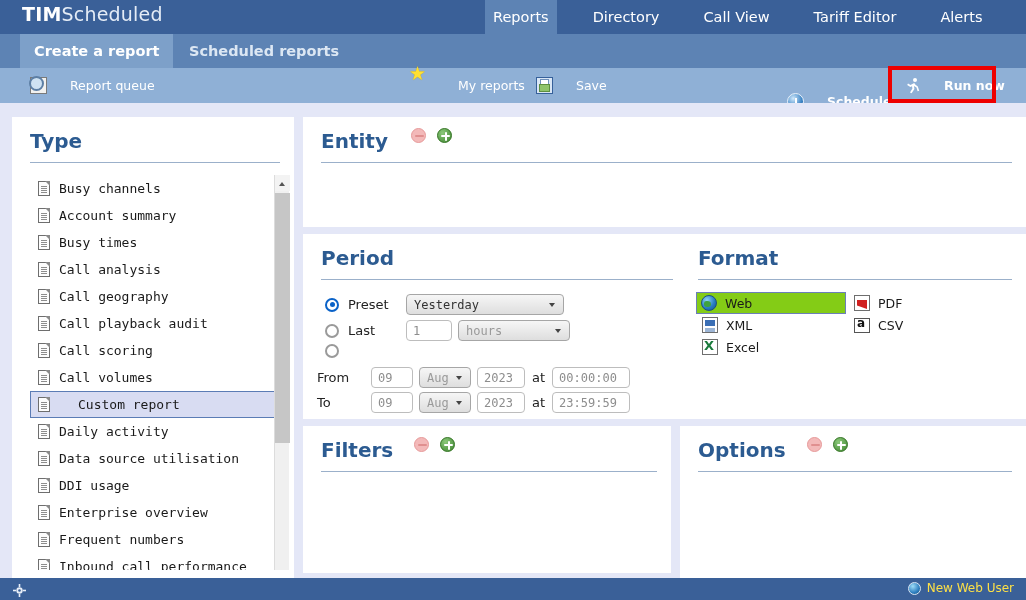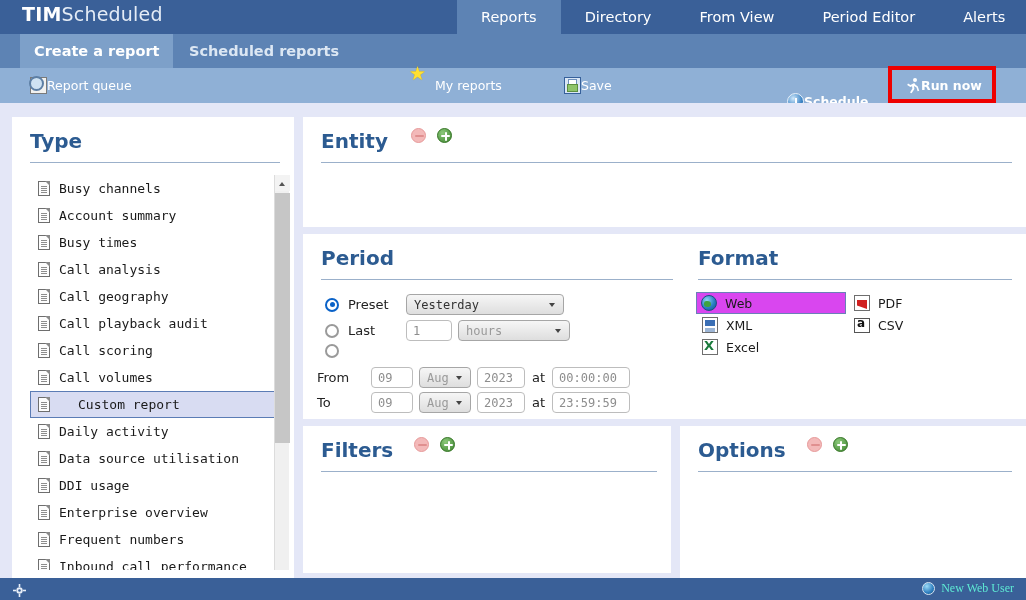--- a/index.html
+++ b/index.html
@@ -18,22 +18,22 @@
   .logo {
     position: absolute; left: 22px; top: 3px;
     font-size: 19px; color: #ffffff; letter-spacing: 0.2px;
     white-space: nowrap;
   }
   .logo .b { font-weight: bold; }
   .logo .n { font-weight: normal; color: #e4ecf6; }
 
   .topnav { position: absolute; left: 457px; top: 0; height: 34px; display: flex; }
   .topnav .tab {
-    height: 34px; line-height: 34px; padding: 0 24px;
-    font-size: 14.5px; color: #ffffff; white-space: nowrap; cursor: pointer;
+    height: 34px; line-height: 34px; padding: 0 8px;
+    font-size: 14.5px; color: #ffffff; white-space: nowrap; cursor: pointer; margin-left: 28px;
   }
   .topnav .tab.active { background: #5d83b4; }
 
   
   .subbar {
     position: absolute; left: 0; top: 34px; width: 1026px; height: 34px;
     background: #5d83b4;
   }
   .subbar .stab {
     position: absolute; top: 0; height: 34px; line-height: 34px;
@@ -44,27 +44,27 @@
   #stab0 { left: 20px; }
   #stab1 { left: 175px; color: #dce7f3; }
 
   
   .toolbar {
     position: absolute; left: 0; top: 68px; width: 1026px; height: 35px;
     background: #8fb0d6;
   }
   .tbitem {
     position: absolute; top: 0; height: 35px; display: flex; align-items: center;
-    gap: 0; cursor: pointer; white-space: nowrap;
+    gap: 23px; cursor: pointer; white-space: nowrap;
   }
   .tbitem .lbl { font-size: 12.5px; color: #ffffff; }
   .tbitem.bold .lbl { font-weight: bold; }
   #tb-queue   { left: 30px; }
   #tb-myrep   { left: 418px; }
-  #tb-save    { left: 564px; }
+  #tb-save    { left: 536px; }
   #tb-sched   { left: 787px; margin-top: 16px; }
   #tb-run     { left: 896px; padding: 0 10px 0 8px; height: 29px; top: 3px; }
 
   
   .runbox {
     position: absolute; left: 888px; top: 66px; width: 108px; height: 37px;
     border: 4px solid #ee0000; pointer-events: none;
   }
 
   
@@ -208,21 +208,21 @@
   .tm { width: 78px; }
   .gap6 { margin-left: 6px; }
 
   
   #p-format { left: 680px; top: 131px; width: 346px; height: 185px; }
   .fmtitem {
     display: flex; align-items: center; gap: 8px; height: 22px;
     padding: 0 8px 0 4px; font-size: 12.5px; color: #1a1a1a;
     border: 1px solid transparent; cursor: pointer; white-space: nowrap;
   }
-  .fmtitem.sel { background: #d946ef; border: 1px solid #6b7fb8; }
+  .fmtitem.sel { background: #84cc16; border: 1px solid #6b7fb8; }
   .fcol { position: absolute; top: 58px; }
   #fcol-a { left: 16px; width: 150px; }
   #fcol-b { left: 168px; width: 150px; }
 
   
   .ficon { width: 16px; height: 16px; flex: 0 0 16px; position: relative; }
   .ic-web {
     border-radius: 50%;
     background: radial-gradient(circle at 35% 30%, #8fd4f5 0%, #2a7fc4 55%, #12538f 100%);
     border: 1px solid #1b4f80;
@@ -269,21 +269,21 @@
     position: absolute; left: 0; top: 578px; width: 1026px; height: 22px;
     background: #3a6098;
   }
   .gear {
     position: absolute; left: 13px; top: 4px; width: 13px; height: 13px;
     cursor: pointer;
   }
   .statususer {
     position: absolute; right: 12px; top: 3px;
     display: flex; align-items: center; gap: 6px;
-    font-size: 12px; color: #5eead4; cursor: pointer; white-space: nowrap; font-family: Liberation Serif, serif;
+    font-size: 12px; color: #fde047; cursor: pointer; white-space: nowrap;
   }
   .globe-sm {
     width: 13px; height: 13px; border-radius: 50%;
     background: radial-gradient(circle at 35% 30%, #9ddcf8, #2f7fc0 60%, #18547f);
     border: 1px solid #d7e4f2;
   }
 
   
   .ico { width: 17px; height: 17px; position: relative; flex: 0 0 17px; }
   .ico-queue { background: #f2f2f0; border: 1px solid #7a7a7a; }
@@ -326,22 +326,22 @@
 </head>
 <body>
 
 <div class="brandbar">
   <div class="logo">
     <span class="b">TIM</span><span class="n">Scheduled</span>
   </div>
   <div class="topnav">
     <div class="tab active">Reports</div>
     <div class="tab">Directory</div>
-    <div class="tab">From View</div>
-    <div class="tab">Period Editor</div>
+    <div class="tab">Call View</div>
+    <div class="tab">Tariff Editor</div>
     <div class="tab">Alerts</div>
   </div>
 </div>
 
 <div class="subbar">
   <div class="stab active" id="stab0">Create a report</div>
   <div class="stab" id="stab1">Scheduled reports</div>
 </div>
 
 <div class="toolbar">

